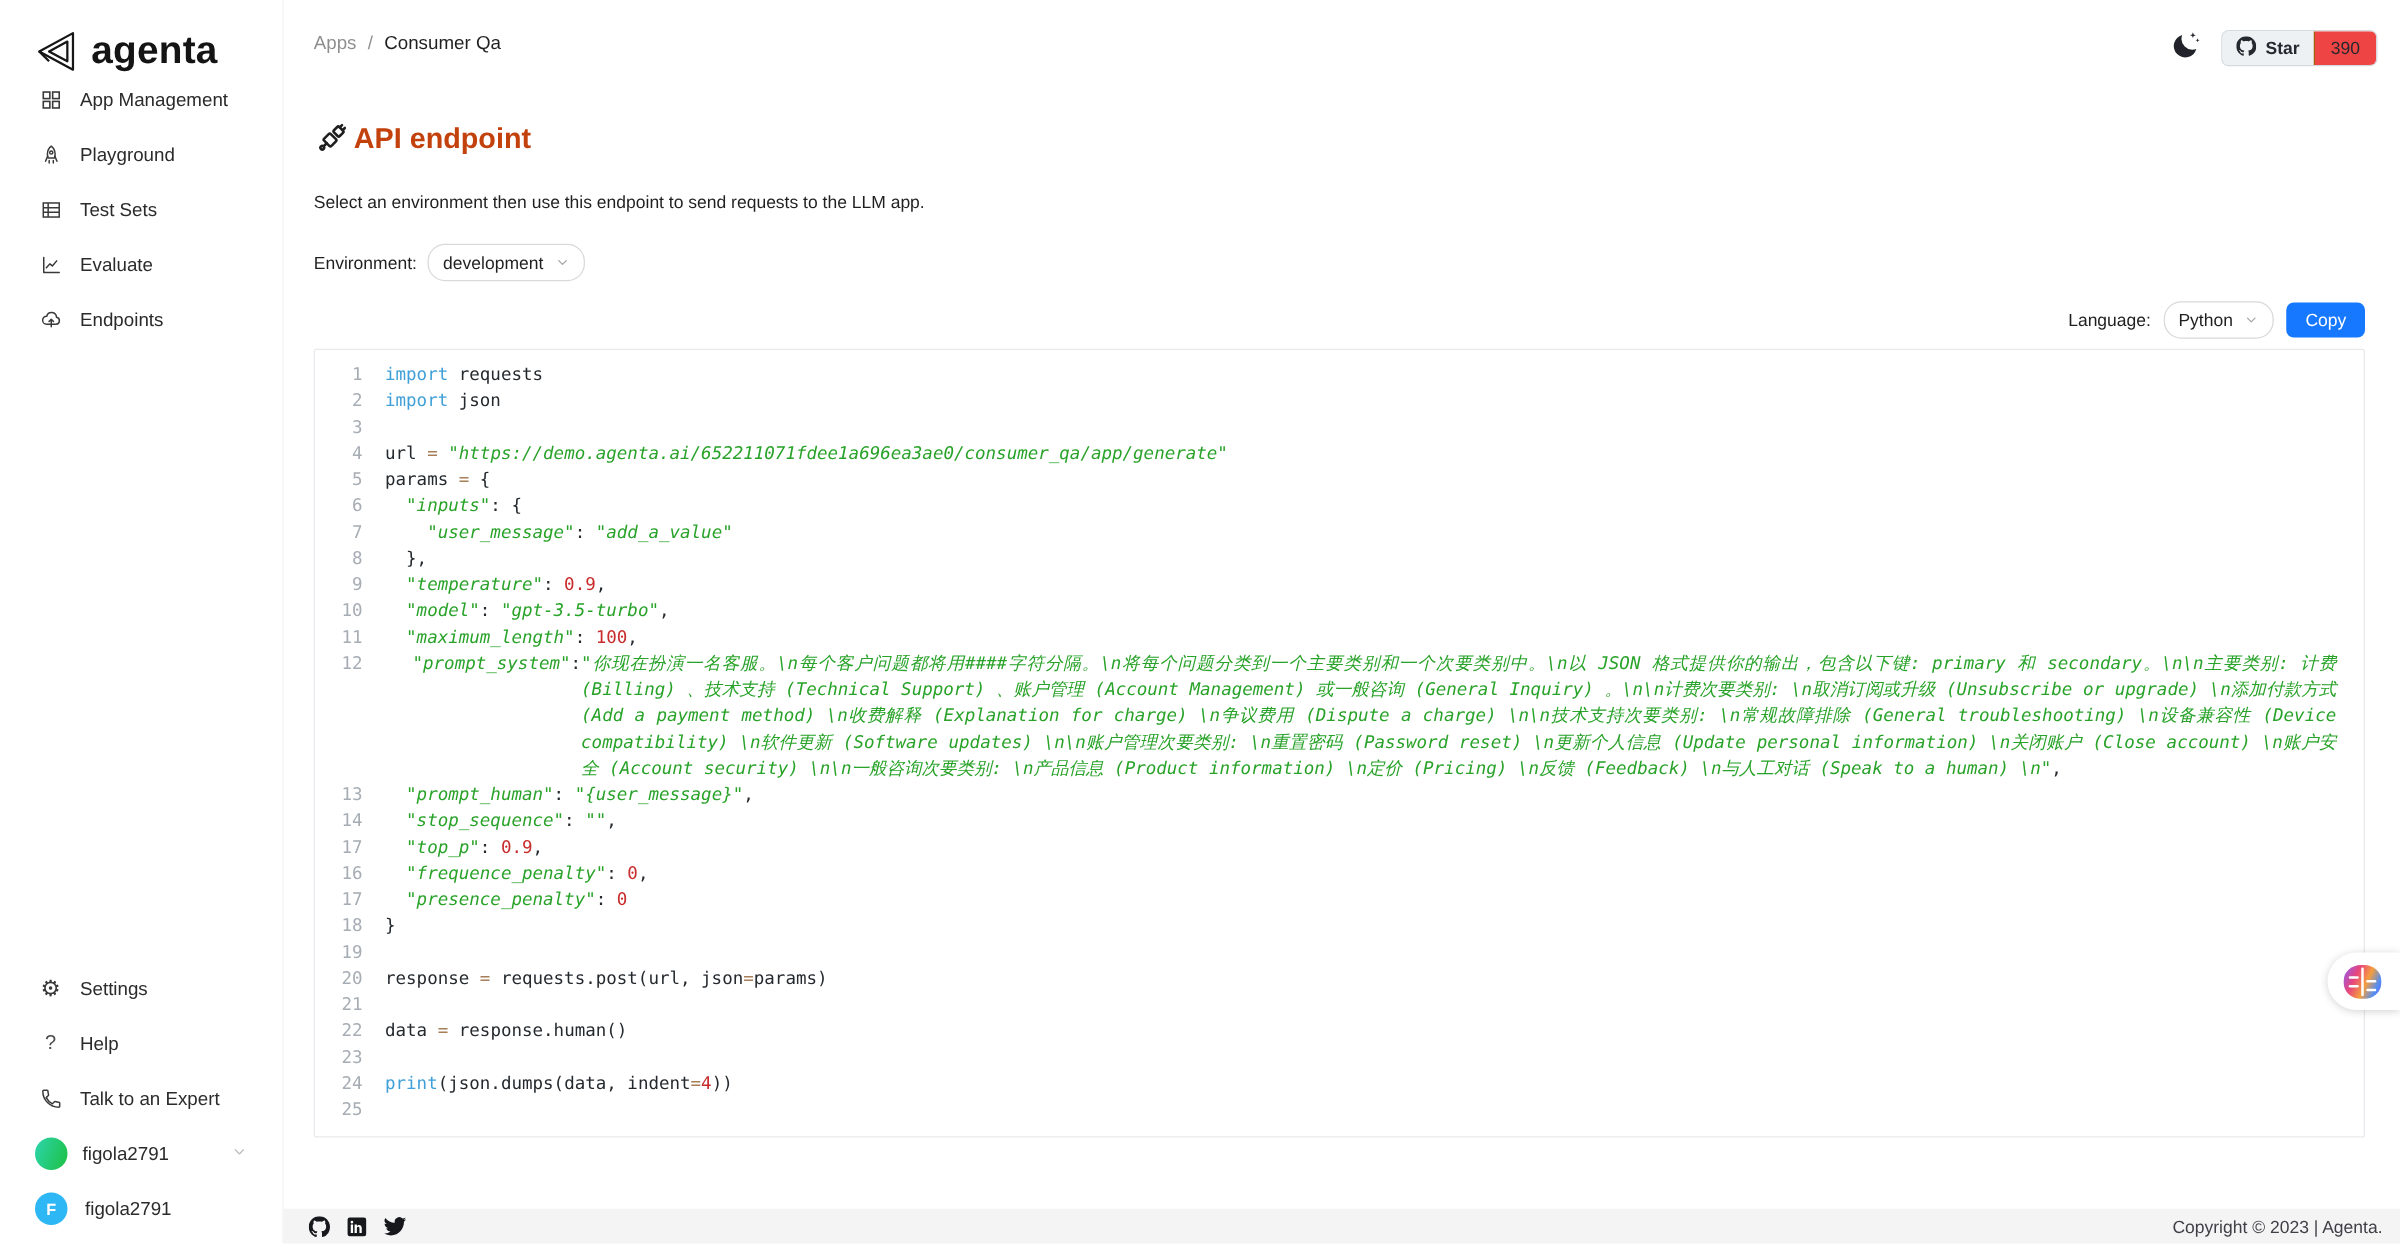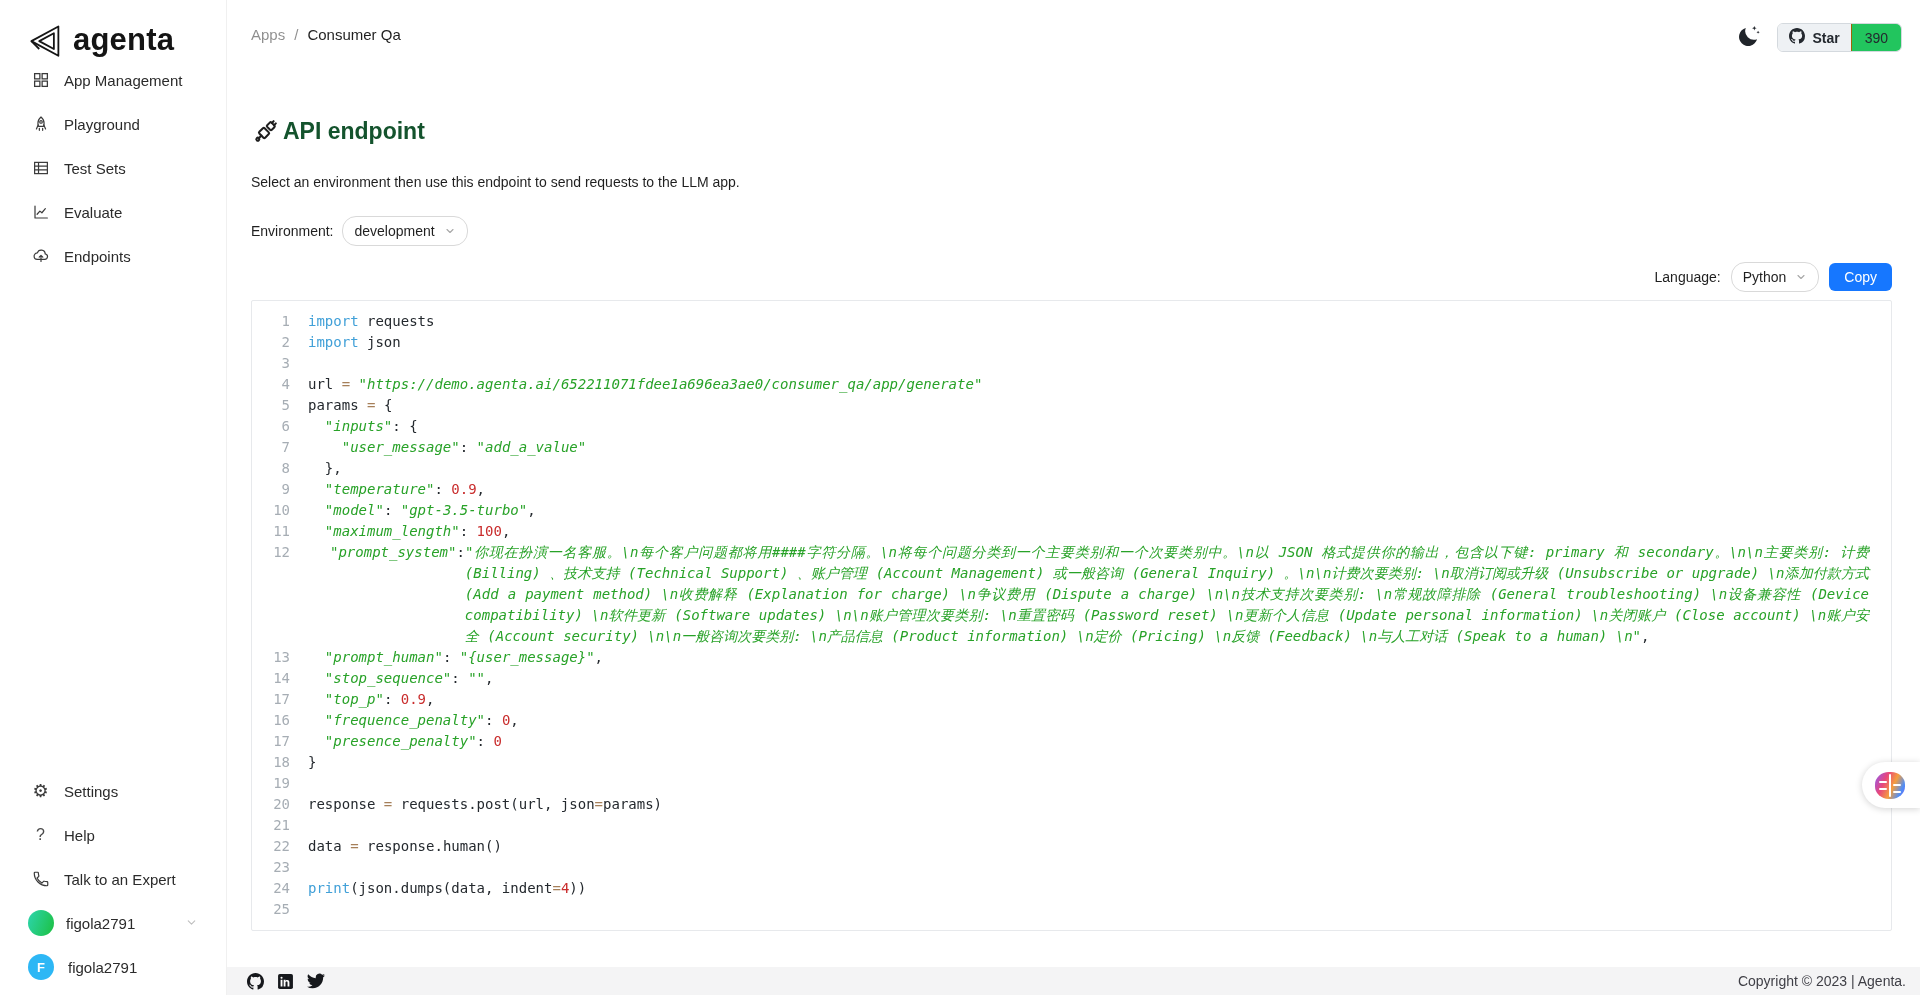--- a/index.html
+++ b/index.html
@@ -50,24 +50,24 @@
   .crumb-sep { color:rgba(0,0,0,0.45); }
   .crumb-current { color:rgba(0,0,0,0.88); }
   .top-right { display:flex; align-items:center; gap:16px; }
   .moon-btn { cursor:pointer; display:flex; padding-top:2px; }
   .gh-star {
     display:inline-flex; align-items:stretch; height:29px; cursor:pointer;
     border:1px solid #d4d9de; border-radius:6px; overflow:hidden;
     font-size:14px; color:#24292f;
   }
   .gh-left { background:#eef1f4; display:flex; align-items:center; gap:7px; padding:0 11px; border-right:1px solid #a16207; font-weight:600;}
-  .gh-count { background:#22c55e; display:flex; align-items:center; padding:0 13px; }
+  .gh-count { background:#ef4444; display:flex; align-items:center; padding:0 13px; }
 
   .content { flex:1; overflow:hidden; padding:0 28px 0 24px; }
-  .page-title { display:flex; align-items:center; gap:3px; margin-top:64px; font-size:23px; font-weight:700; color:#14532d; }
+  .page-title { display:flex; align-items:center; gap:3px; margin-top:42px; font-size:23px; font-weight:700; color:#c2410c; }
   .api-icon { display:flex; color:#1f1f1f; }
   .description { margin-top:28px; font-size:14px; color:rgba(0,0,0,0.88); }
   .env-row { margin-top:26px; display:flex; align-items:center; gap:9px; font-size:14px; color:rgba(0,0,0,0.88); }
   .select {
     display:inline-flex; align-items:center; gap:9px;
     border:1px solid #d9d9d9; border-radius:14px; background:#fff;
     height:30px; padding:0 11px; font-size:14px; color:rgba(0,0,0,0.88); cursor:pointer;
   }
   .select .chev { color:rgba(0,0,0,0.35); display:flex; }
   .lang-row { display:flex; justify-content:flex-end; align-items:center; gap:10px; margin-top:16px; font-size:14px; color:rgba(0,0,0,0.88); }

